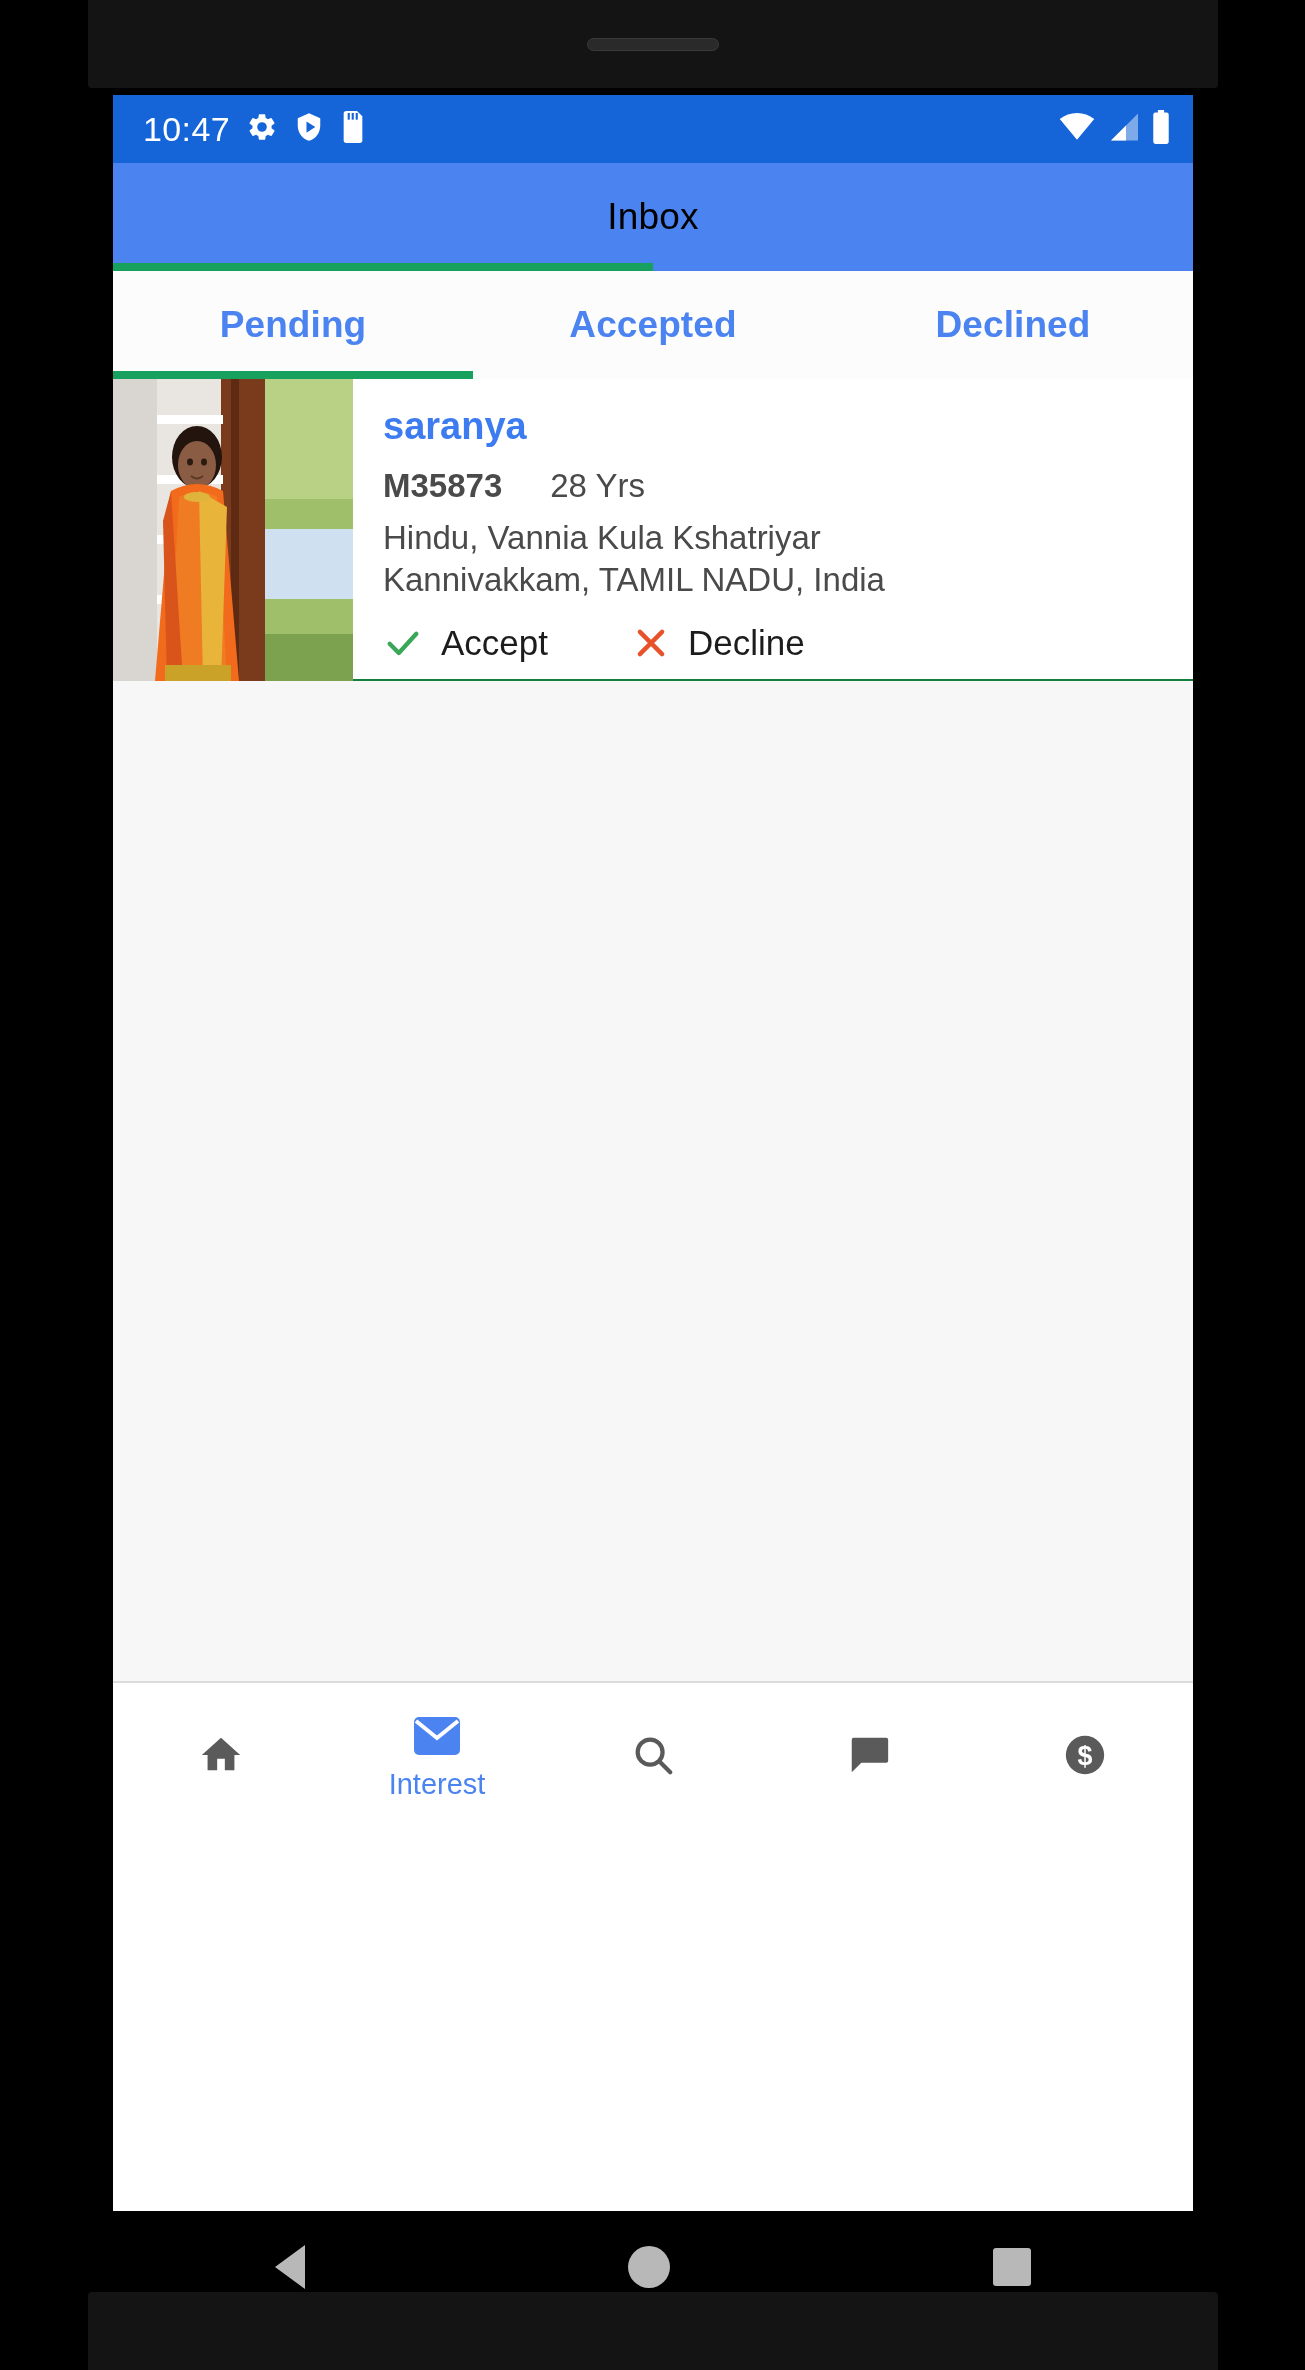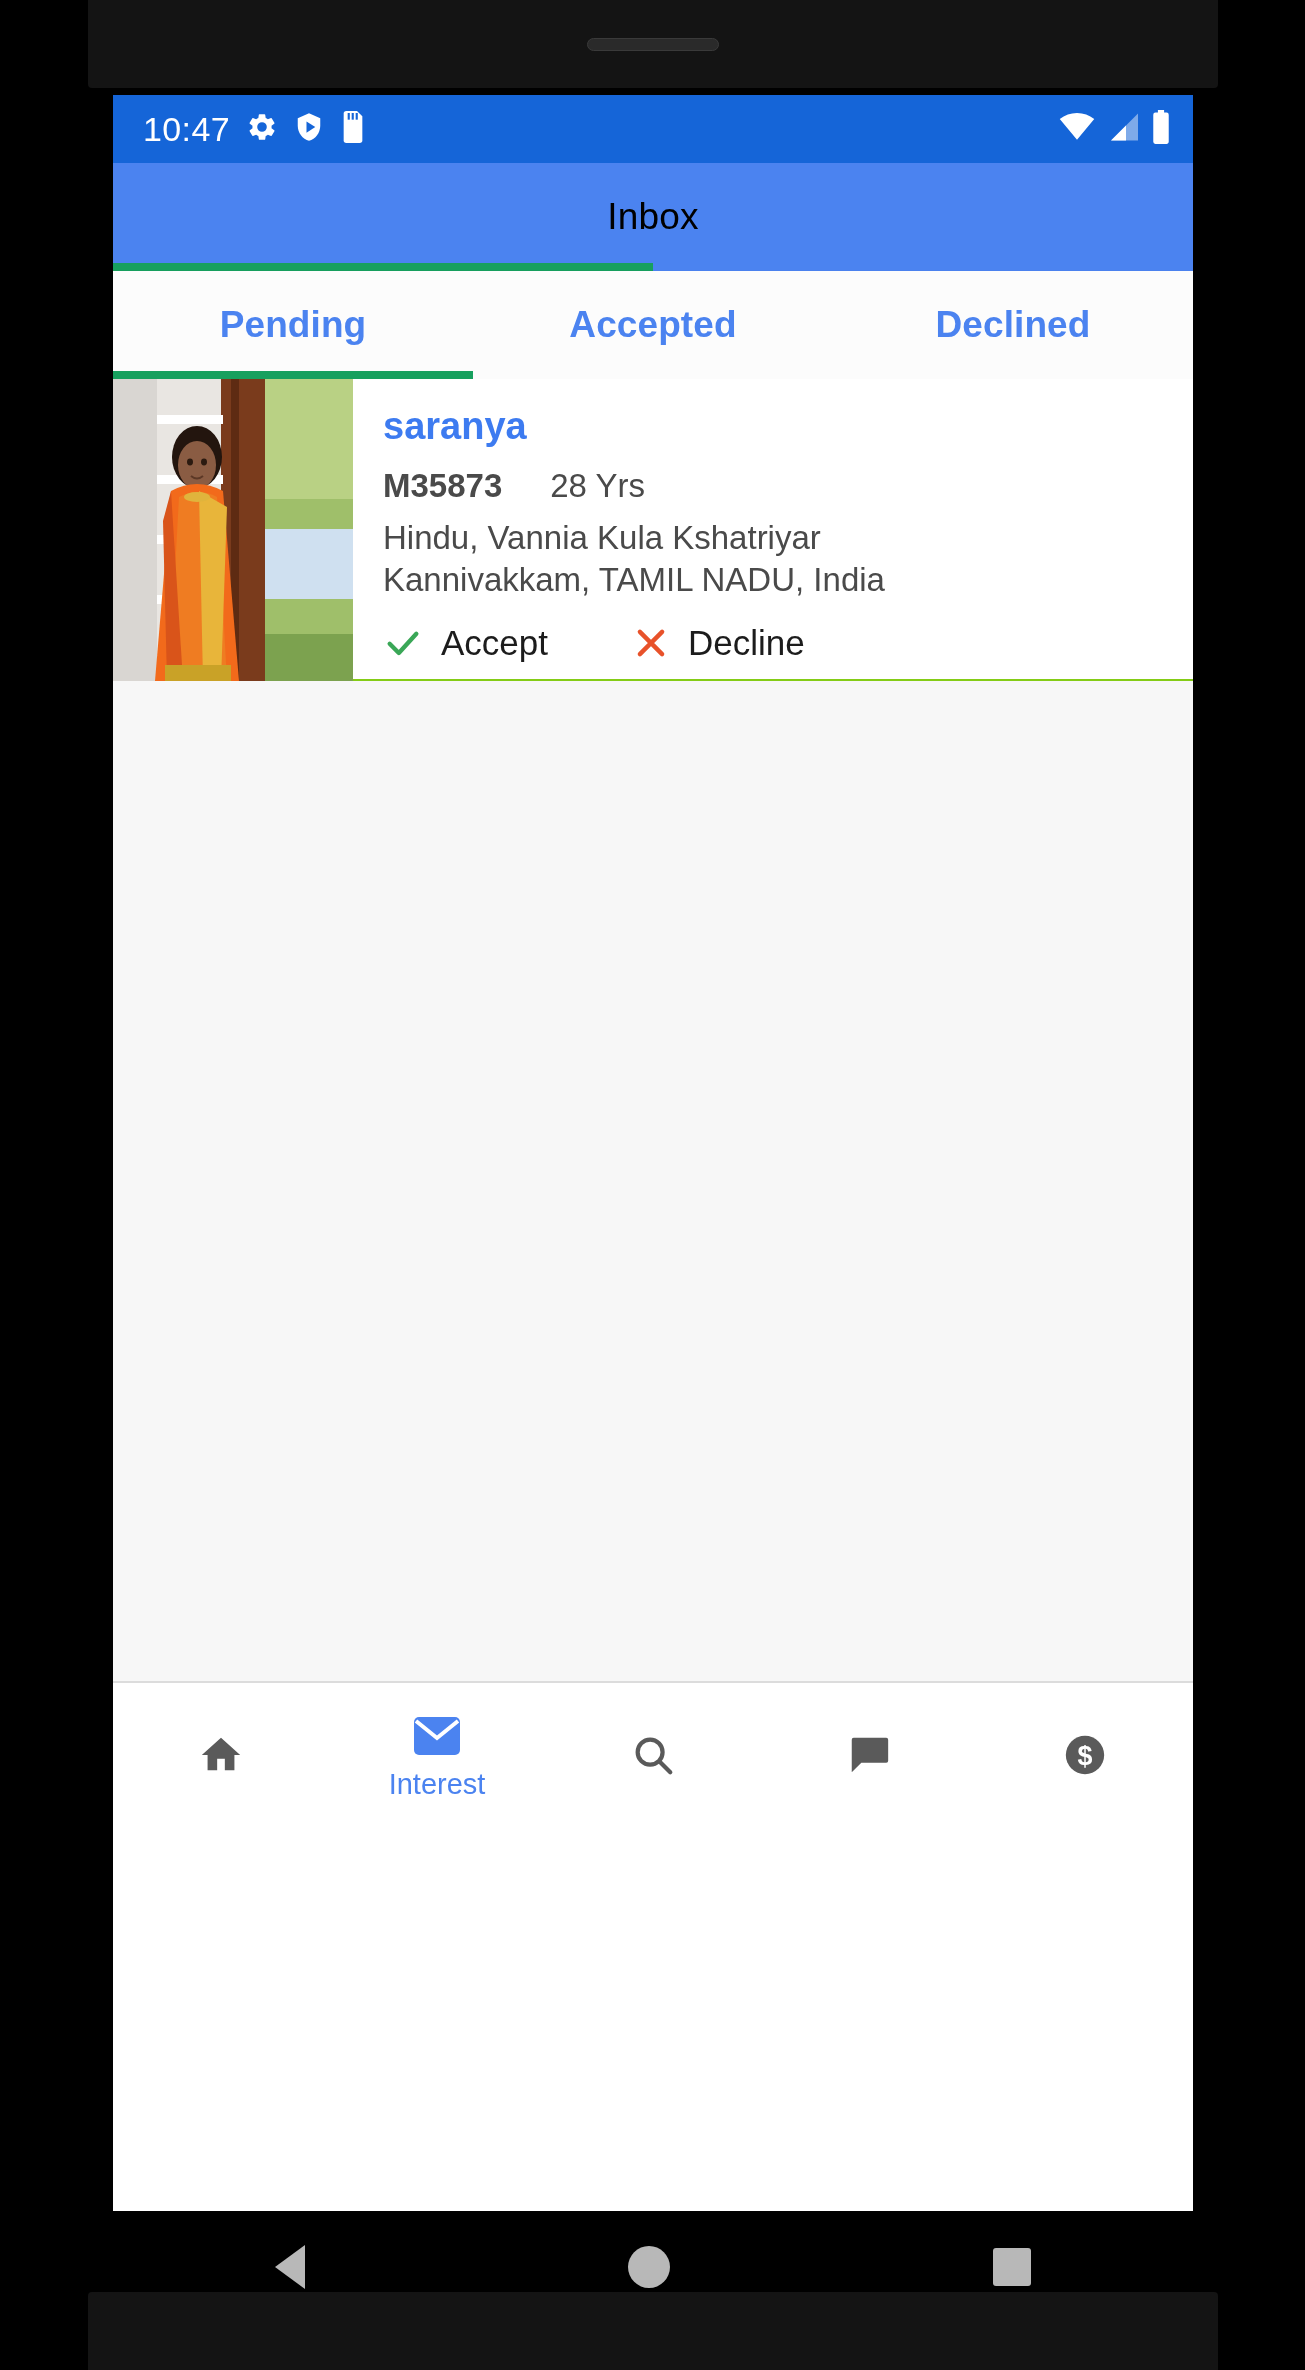--- a/index.html
+++ b/index.html
@@ -150,21 +150,21 @@
   
   .content {
     position: relative;
     height: 1302px;
     background: #f7f7f7;
   }
 
   .card {
     background: #ffffff;
     display: flex;
-    border-bottom: 2px solid #84cc16;
+    border-bottom: 2px solid #15803d;
     height: 302px;
   }
 
   .card-photo {
     width: 240px;
     height: 302px;
     flex: 0 0 240px;
     position: relative;
     overflow: hidden;
     background: #cfcfcf;

